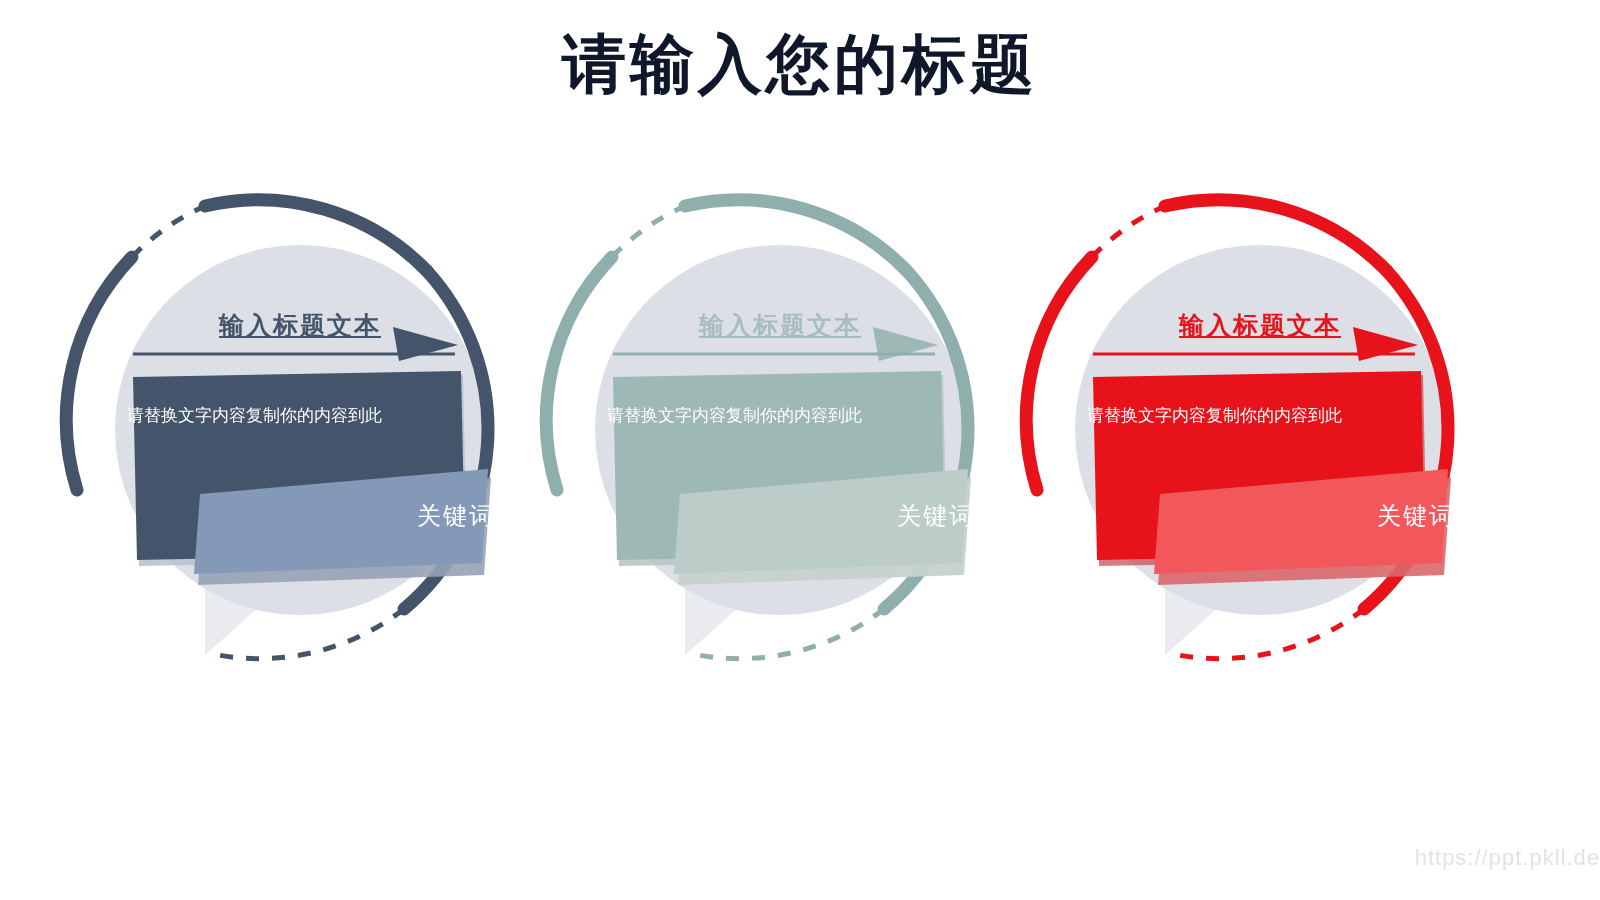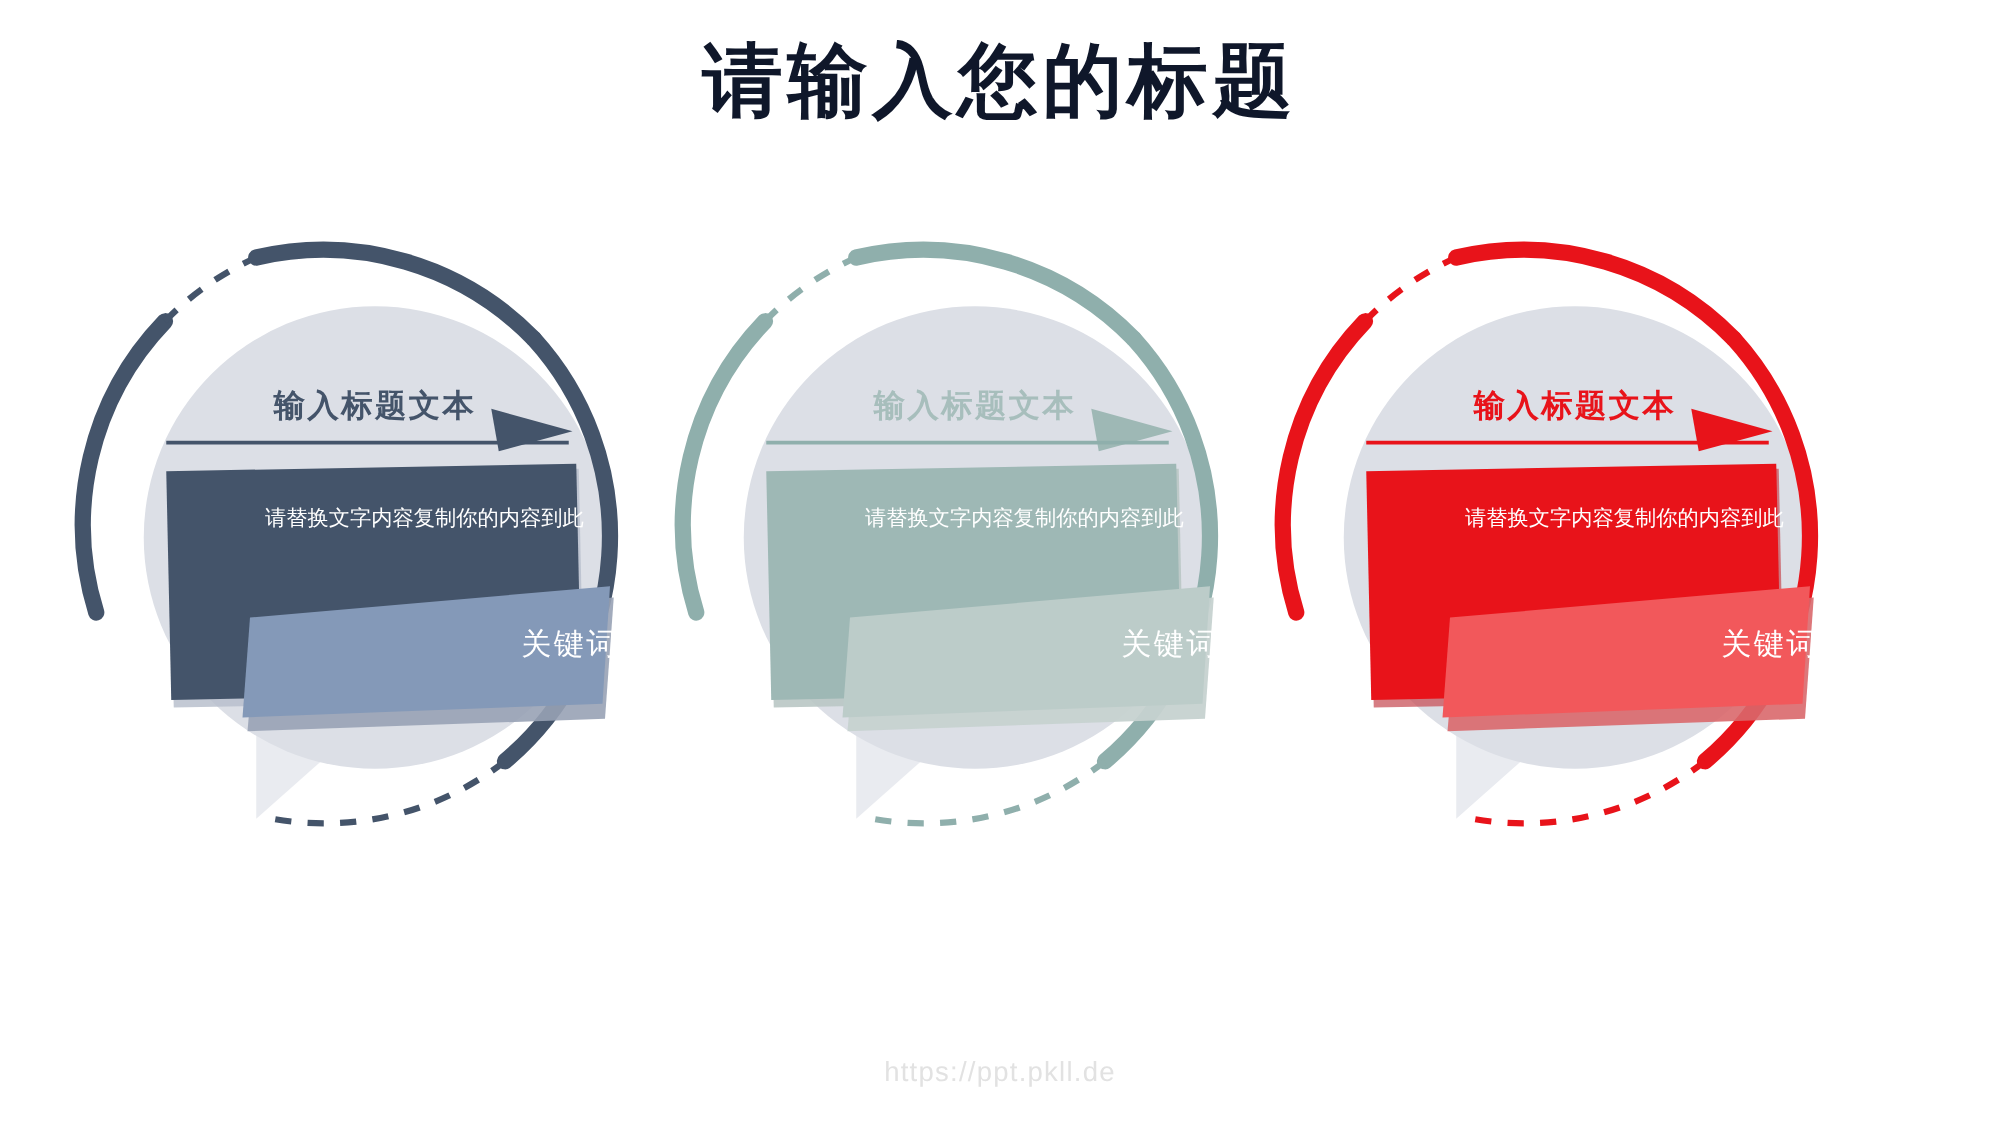--- a/index.html
+++ b/index.html
@@ -71,28 +71,29 @@
     position: absolute;
     left: 70px;
     top: 124px;
     width: 350px;
     text-align: center;
     font-size: 25px;
     font-weight: bold;
     letter-spacing: 2px;
     line-height: 32px;
     white-space: nowrap;
+    text-decoration: underline;
   }
 
   .panel-body {
     position: absolute;
     left: 72px;
     top: 218px;
     width: 340px;
-    text-align: right;
+    text-align: left;
     font-size: 17px;
     color: #ffffff;
     line-height: 24px;
     white-space: nowrap;
     font-family: "DejaVu Serif", "Liberation Serif", serif;
   }
 
   .panel-keyword {
     position: absolute;
     left: 150px;
@@ -105,21 +106,21 @@
     letter-spacing: 2px;
     white-space: nowrap;
   }
 
   
   #footer-url {
     position: absolute;
     left: 0;
     top: 845px;
     width: 1600px;
-    text-align: center;
+    text-align: right;
     font-size: 22px;
     letter-spacing: 1px;
     color: #e2e2e2;
     white-space: nowrap;
   }
 </style>
 </head>
 <body>
 
 <div id="slide" style="background: rgb(255, 255, 255);">

